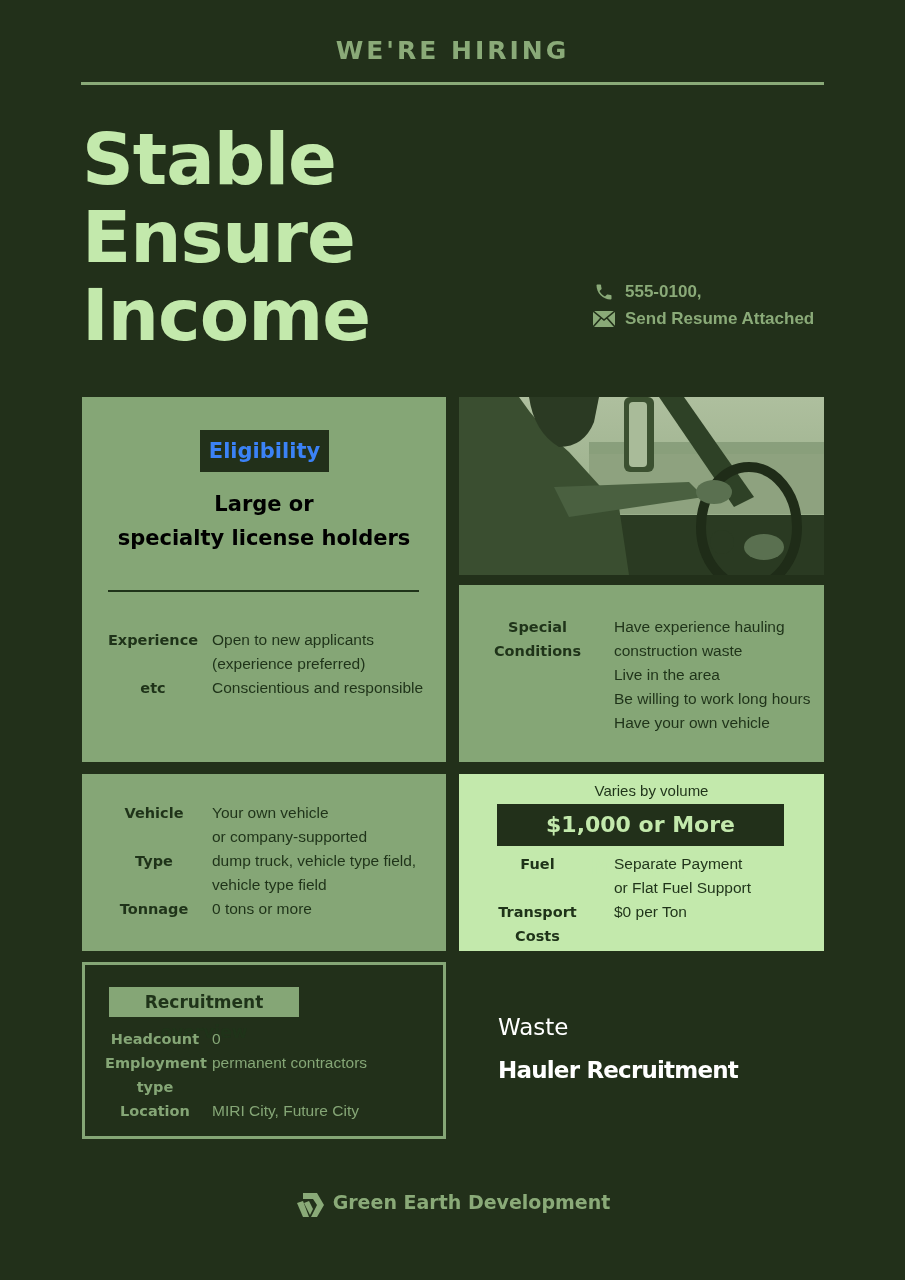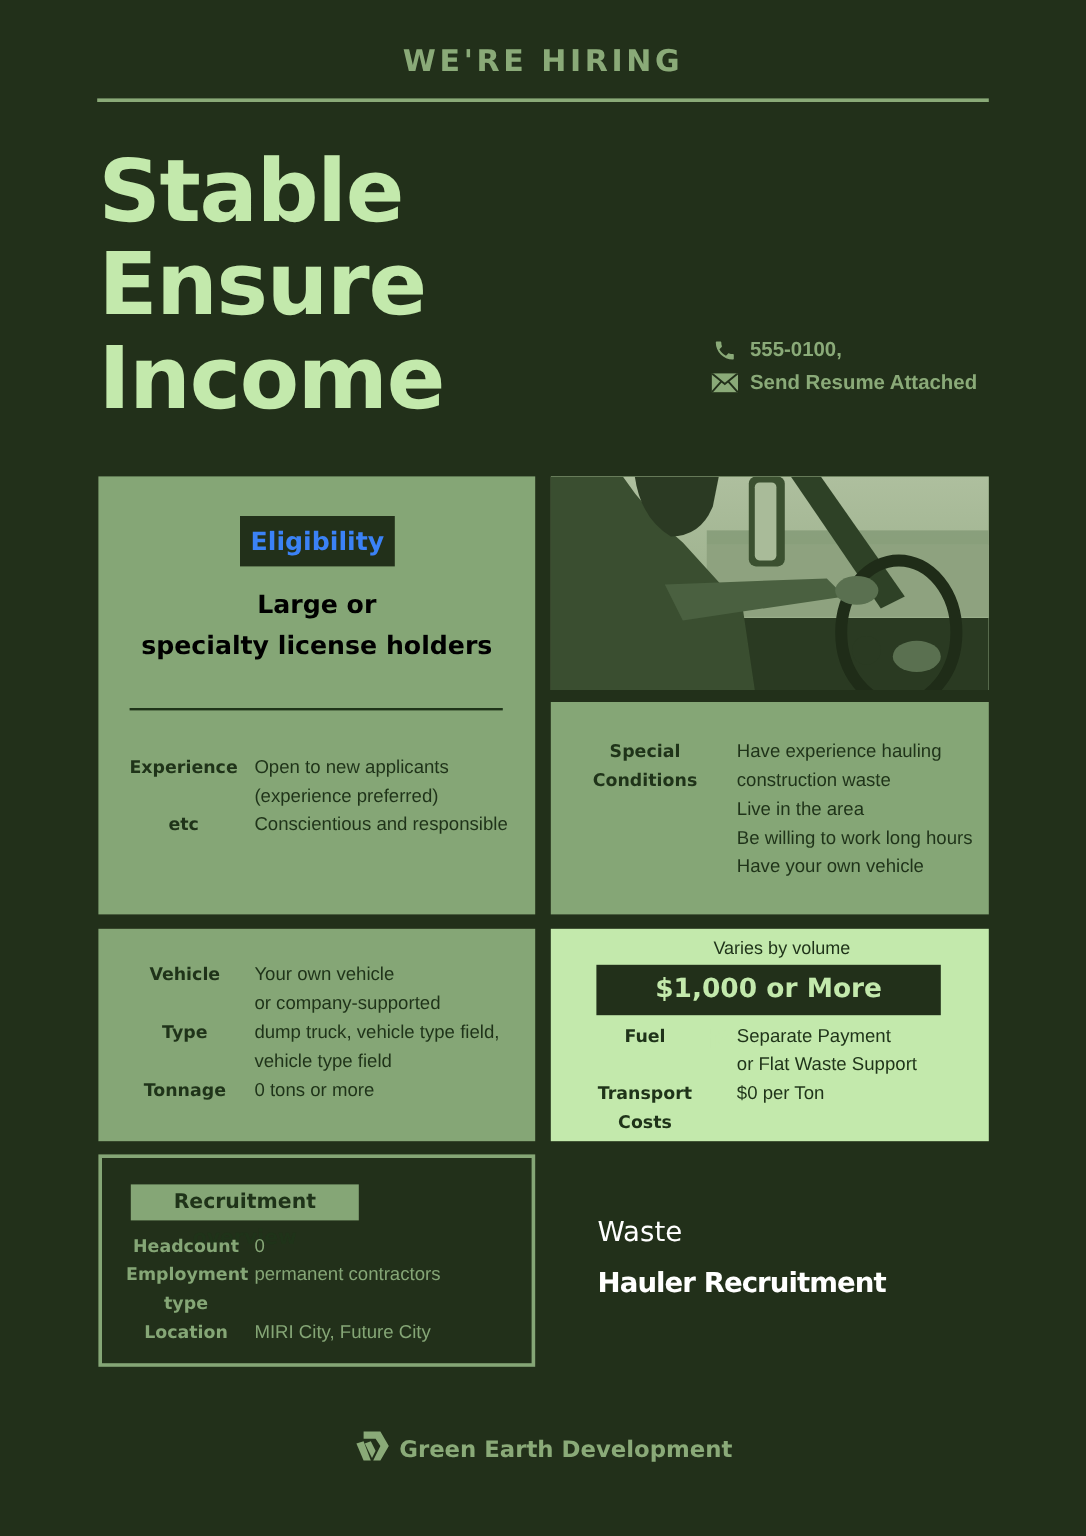--- a/index.html
+++ b/index.html
@@ -117,21 +117,21 @@
     .title-block {
       position: absolute; left: 498px; top: 1006px;
       color: #ffffff;
       font-size: 23px;
       line-height: 43px;
     }
     .title-block .light { font-family: "DejaVu Sans", sans-serif; font-weight: normal; }
     .title-block .bold { font-family: "DejaVu Sans", sans-serif; font-weight: bold; letter-spacing: -0.8px; }
     .footer {
       position: absolute; left: 0; right: 0; top: 1191px;
-      display: flex; align-items: flex-end; justify-content: center;
+      display: flex; align-items: flex-start; justify-content: center;
       color: #8aaa78;
       font-family: "DejaVu Sans", sans-serif;
       font-weight: bold;
       font-size: 19px;
     }
     .footer .logo { width: 30px; height: 28px; margin-right: 8px; }
   </style>
 </head>
 <body>
 
@@ -253,21 +253,21 @@
 </section>
 
 <section class="card light pay-card">
   <div class="pay-note">Varies by volume</div>
   <div class="tag-dark pay-tag">$1,000 or More Monthly</div>
   <div class="kv" style="left:20px; top:78px;">
     <div class="kv-row">
       <div class="kv-key" style="width:117px;">Fuel</div>
       <div class="kv-val" style="margin-left:18px;">
         <div>Separate Payment</div>
-        <div>or Flat Waste Support</div>
+        <div>or Flat Fuel Support</div>
       </div>
     </div>
     <div class="kv-row">
       <div class="kv-key" style="width:117px;">
         <div>Transport</div>
         <div>Costs</div>
       </div>
       <div class="kv-val" style="margin-left:18px;">$0 per Ton</div>
     </div>
   </div>

